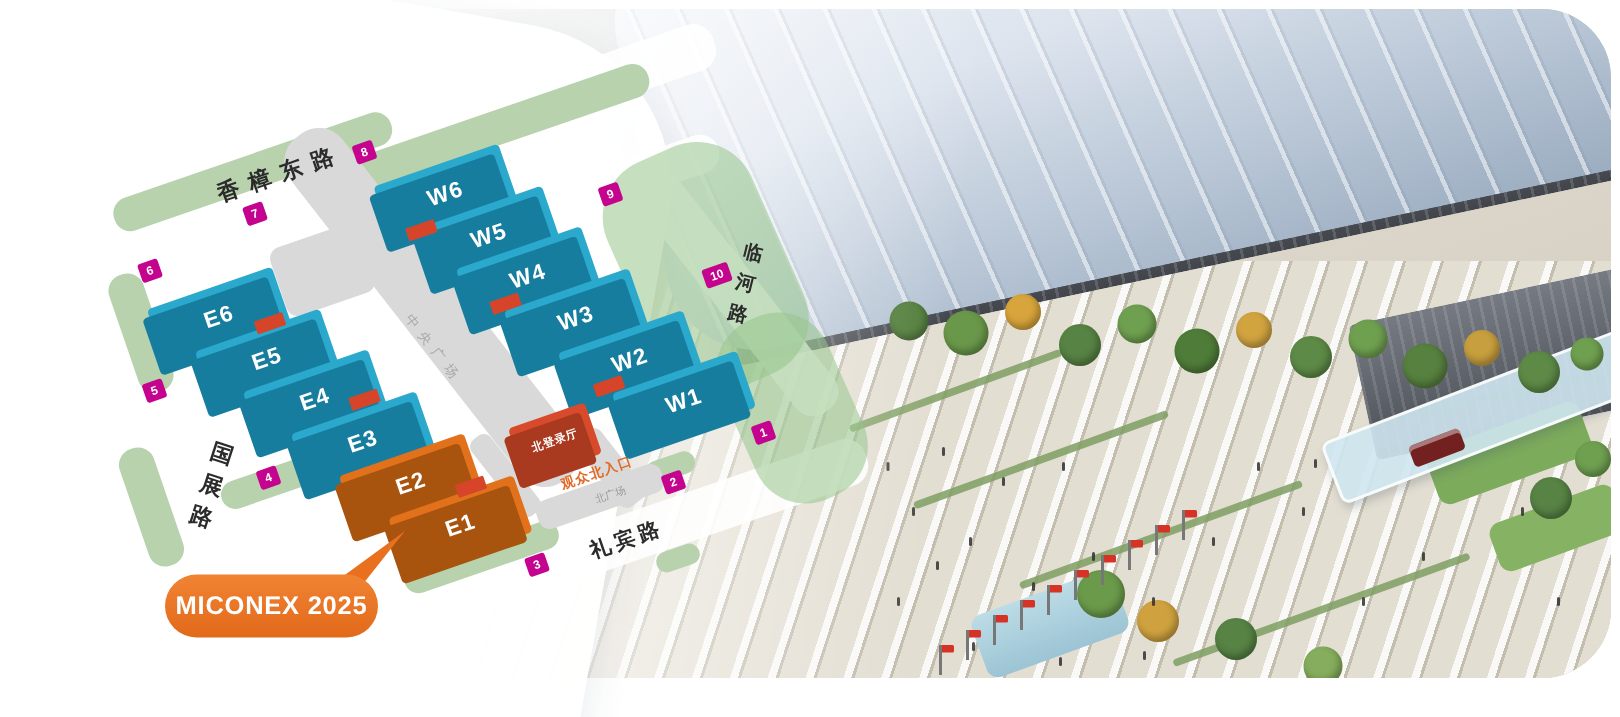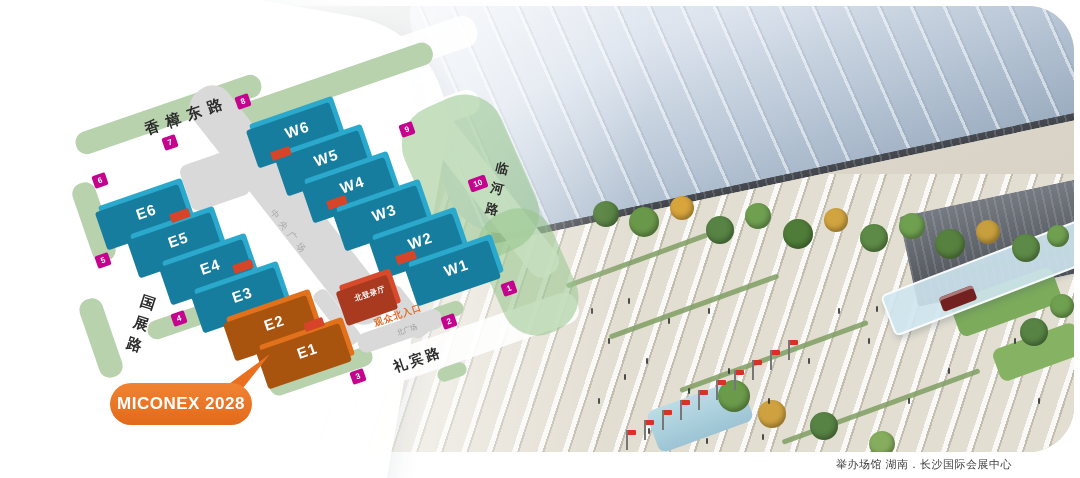--- a/index.html
+++ b/index.html
@@ -139,21 +139,21 @@
   </div>
 
   <div class="veil"></div>
   <div class="map-card"></div>
 
   <div class="map" id="map">
     <div class="corridor-label">中央广场</div>
     <div class="entrance-label" style="color: rgb(224, 107, 40);">观众北入口</div>
     <div class="plaza-label" style="color: rgb(154, 154, 154);">北广场</div>
     <div class="callout-tail" style="background: rgb(232, 112, 31);"></div>
-    <div class="callout-pill">MICONEX 2028</div>
+    <div class="callout-pill">MICONEX 2025</div>
   <div class="abs" style="position: absolute; left: 48px; top: 83px; width: 440px; height: 32px; transform: rotate(-19deg); border-radius: 14px; background: rgba(255, 255, 255, 0.88); z-index: 1;"></div>
       <div class="abs" style="position: absolute; left: 237px; top: 345px; width: 350px; height: 32px; transform: rotate(-19deg); border-radius: 14px; background: rgba(255, 255, 255, 0.88); z-index: 1;"></div>
       <div class="abs" style="position: absolute; left: 476px; top: 98.5px; width: 32px; height: 195px; transform: rotate(-38deg); border-radius: 14px; background: rgba(255, 255, 255, 0.88); z-index: 1;"></div>
       <div class="abs" style="position: absolute; left: 333px; top: 110px; width: 150px; height: 26px; transform: rotate(-19deg); border-radius: 14px; background: rgba(255, 255, 255, 0.88); z-index: 1;"></div>
       <div class="abs" style="position: absolute; left: 70.5px; top: 102.5px; width: 195px; height: 23px; transform: rotate(-19deg); border-radius: 11px; background: rgb(183, 210, 172); z-index: 1;"></div>
       <div class="abs" style="position: absolute; left: 222.5px; top: 73.5px; width: 215px; height: 23px; transform: rotate(-19deg); border-radius: 11px; background: rgb(183, 210, 172); z-index: 1;"></div>
       <div class="abs" style="position: absolute; left: 82px; top: 181px; width: 24px; height: 82px; transform: rotate(-19deg); border-radius: 11px; background: rgb(183, 210, 172); z-index: 1;"></div>
       <div class="abs" style="position: absolute; left: 89px; top: 297px; width: 24px; height: 82px; transform: rotate(-19deg); border-radius: 11px; background: rgb(183, 210, 172); z-index: 1;"></div>
       <div class="abs" style="position: absolute; left: 146px; top: 311.5px; width: 70px; height: 19px; transform: rotate(-19deg); border-radius: 11px; background: rgb(183, 210, 172); z-index: 1;"></div>
       <div class="abs" style="position: absolute; left: 267px; top: 361.5px; width: 108px; height: 19px; transform: rotate(-19deg); border-radius: 11px; background: rgb(183, 210, 172); z-index: 1;"></div>
@@ -228,14 +228,13 @@
         <span>路</span>
       </div>
       <div class="vroad" style="left: 497px; top: 189px; transform: translate(-50%, -50%) rotate(14deg); font-size: 13px; color: rgb(43, 43, 43); gap: 3px;">
         <span>临</span>
         <span>河</span>
         <span>路</span>
       </div>
       <div class="hroad" style="left: 418px; top: 360px; transform: translate(-50%, -50%) rotate(-19deg); font-size: 14px; letter-spacing: 3px; color: rgb(43, 43, 43);">礼宾路</div>
     </div>
 
-  <div class="caption">举办场馆 湖南．长沙国际会展中心</div>
 </div>
 
 </body></html>

